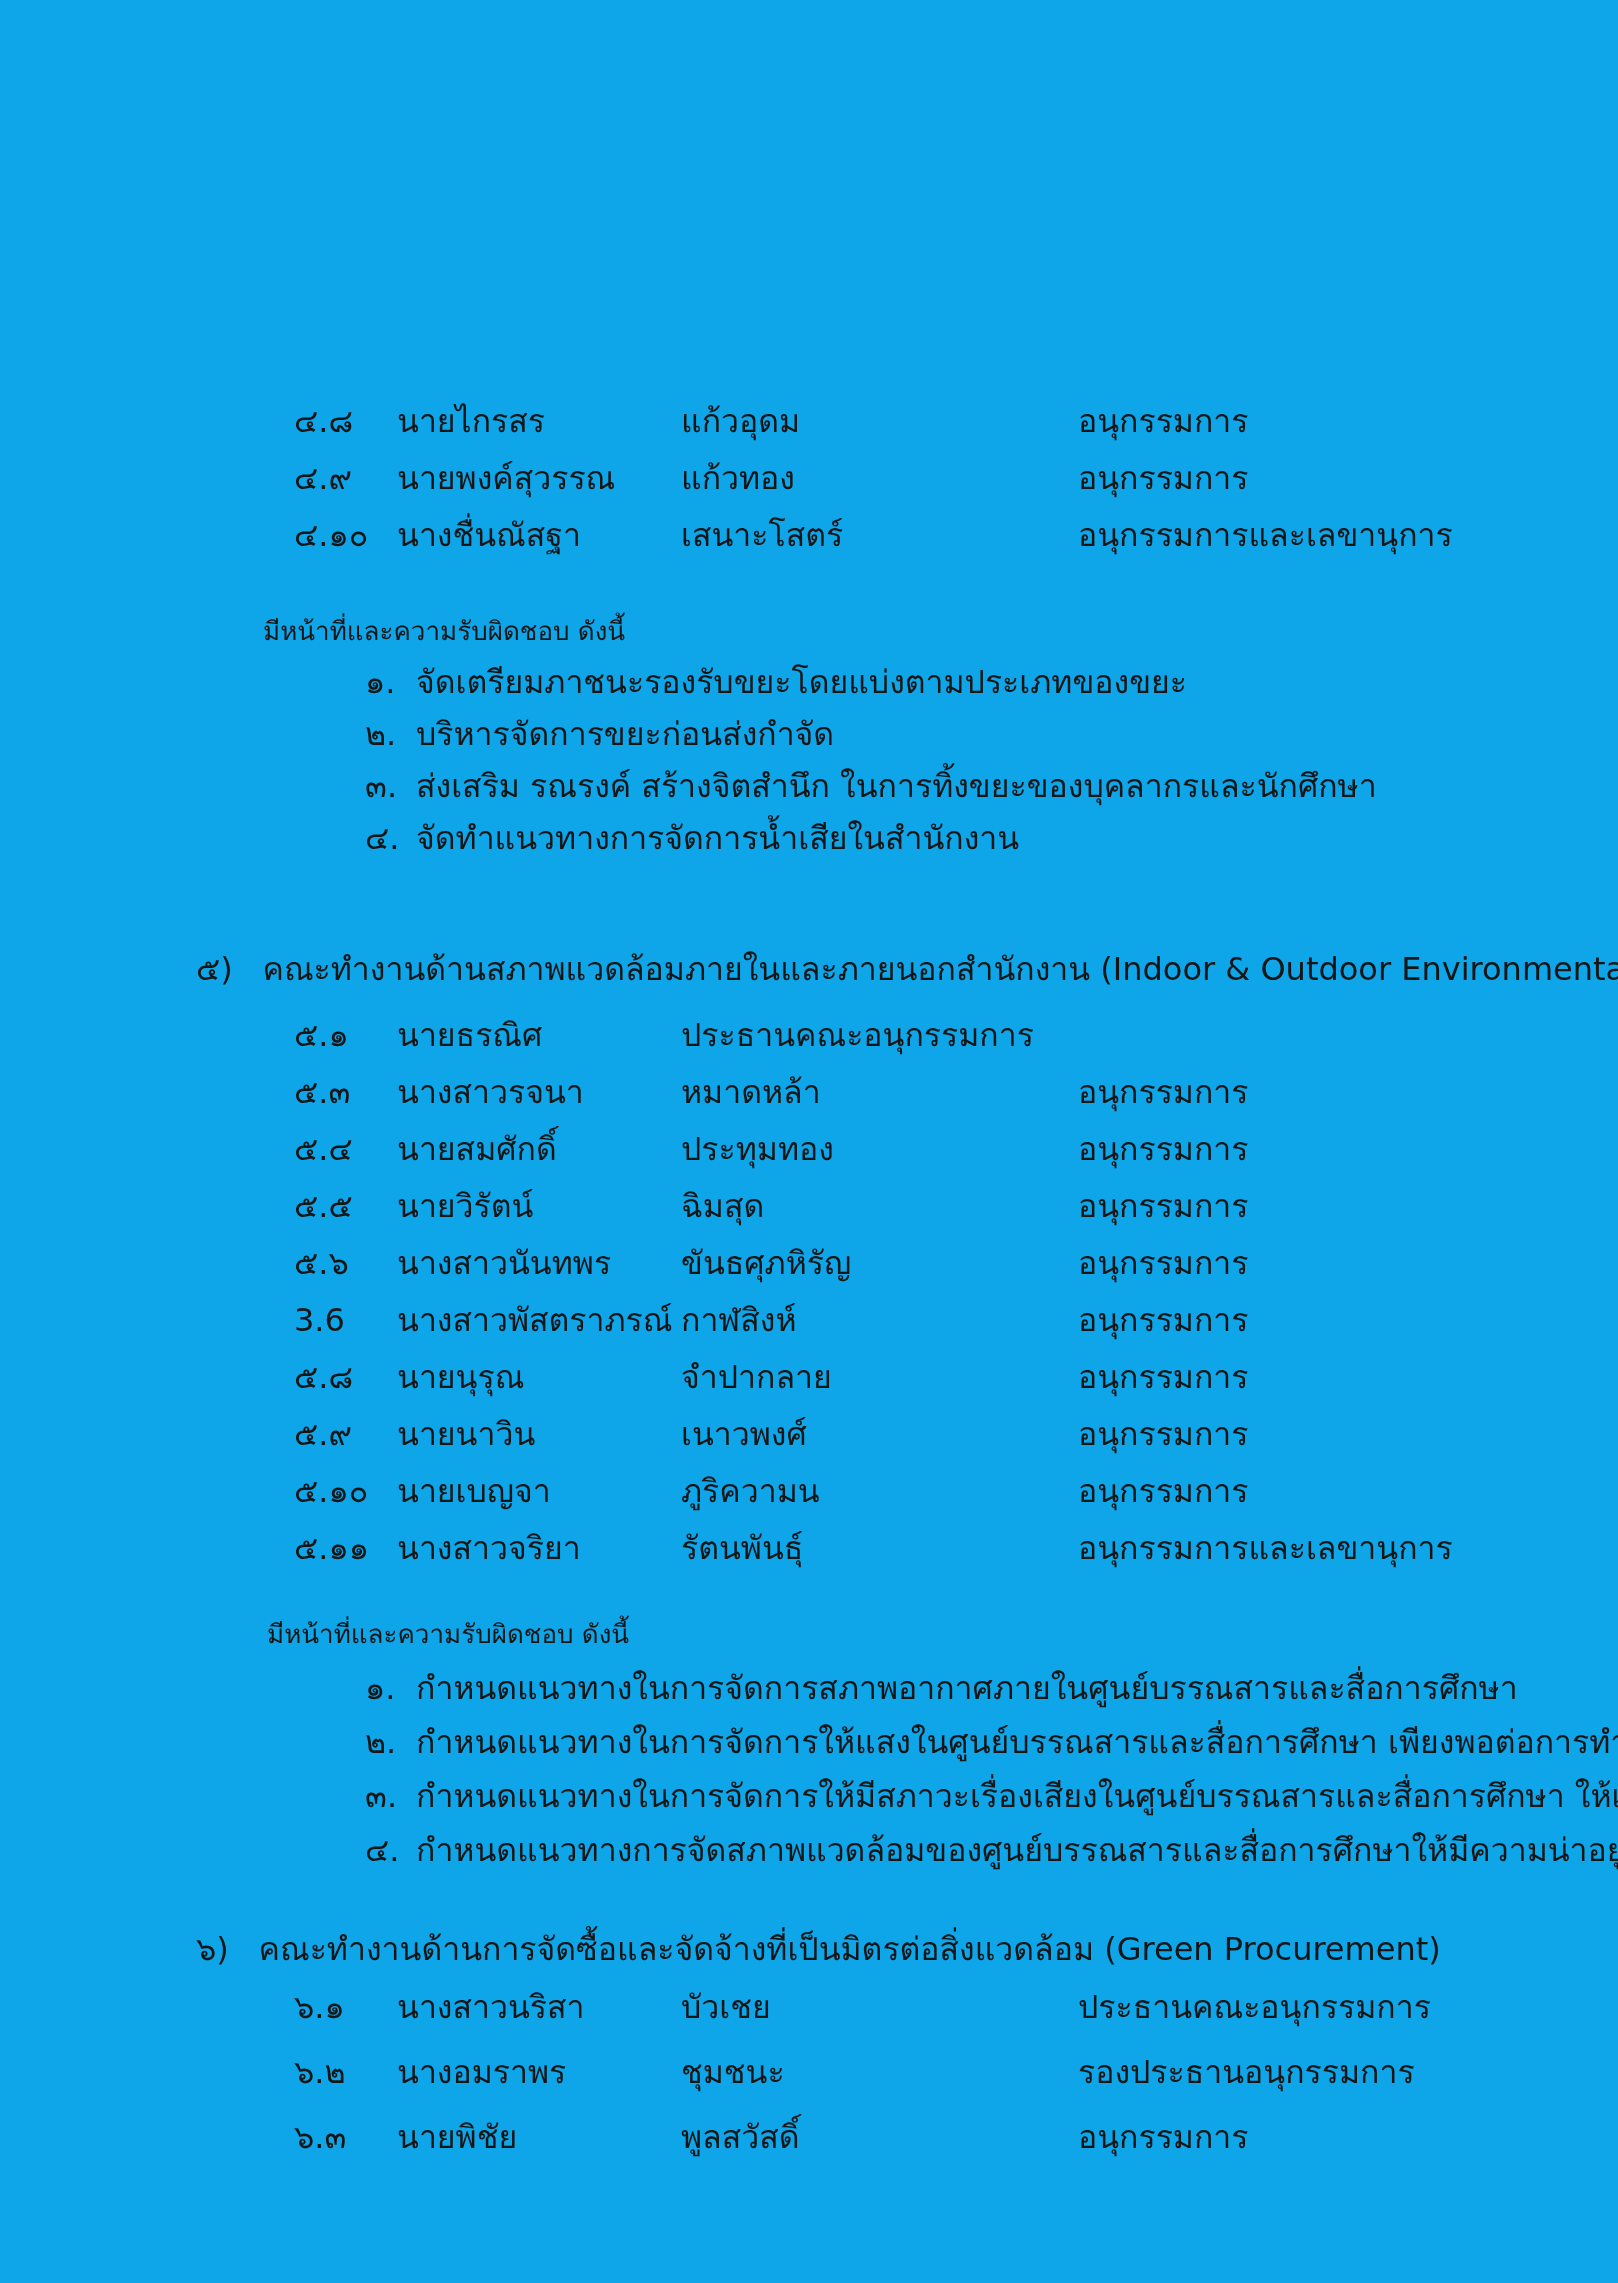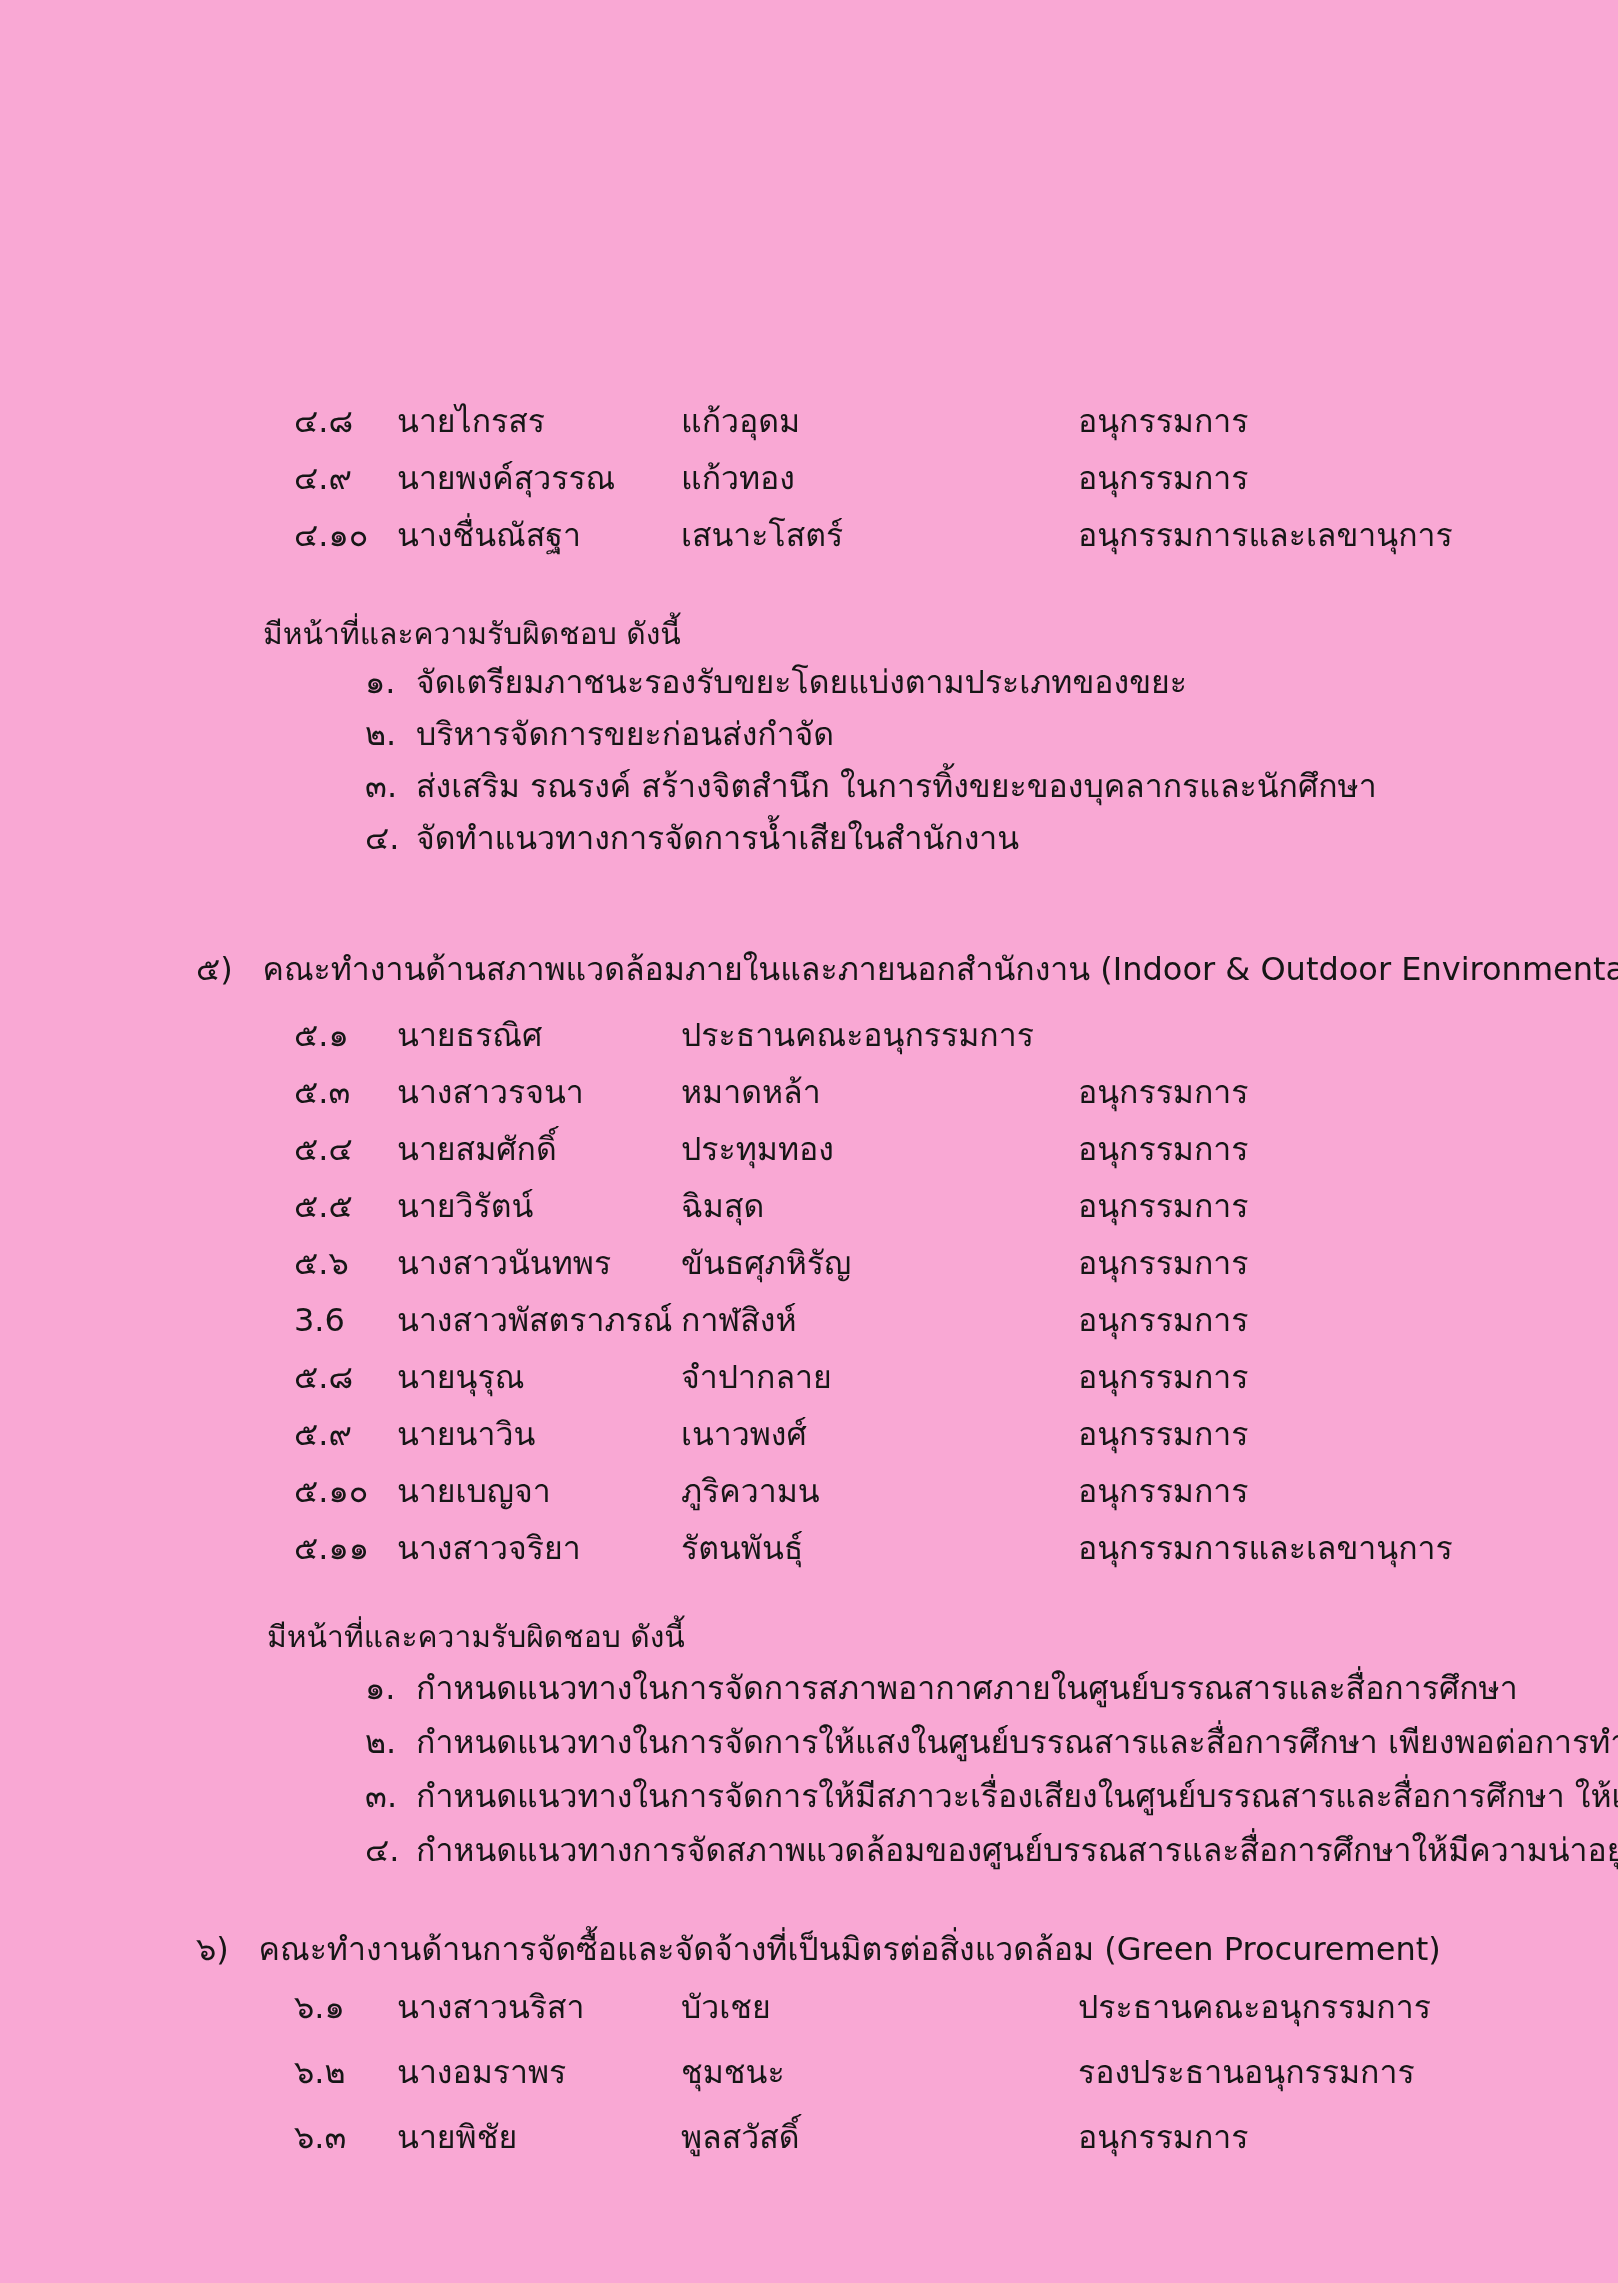--- a/index.html
+++ b/index.html
@@ -4,21 +4,21 @@
 <style>
   html, body {
     margin: 0;
     padding: 0;
     background: #e8e8e8;
   }
   .page {
     position: relative;
     width: 1618px;
     height: 2284px;
-    background: #f9a8d4;
+    background: #0ea5e9;
     font-family: "DejaVu Sans", "Liberation Sans", sans-serif;
     color: #161616;
     overflow: hidden;
   }
   
   .members {
     position: absolute;
     left: 0;
     width: 1618px;
   }
@@ -31,21 +31,21 @@
     white-space: nowrap;
   }
   .members.rows-66 .member-row { height: 65px; }
   .member-row .c-no      { width: 103px; flex: 0 0 auto; }
   .member-row .c-first   { width: 284px; flex: 0 0 auto; }
   .member-row .c-last    { width: 397px; flex: 0 0 auto; }
   .member-row .c-role    { flex: 1 1 auto; }
   
   .duties-heading {
     position: absolute;
-    font-size: 30px;
+    font-size: 26px;
     white-space: nowrap;
   }
   .duties {
     position: absolute;
     left: 0;
     width: 1618px;
   }
   .duty-row {
     display: flex;
     align-items: center;

